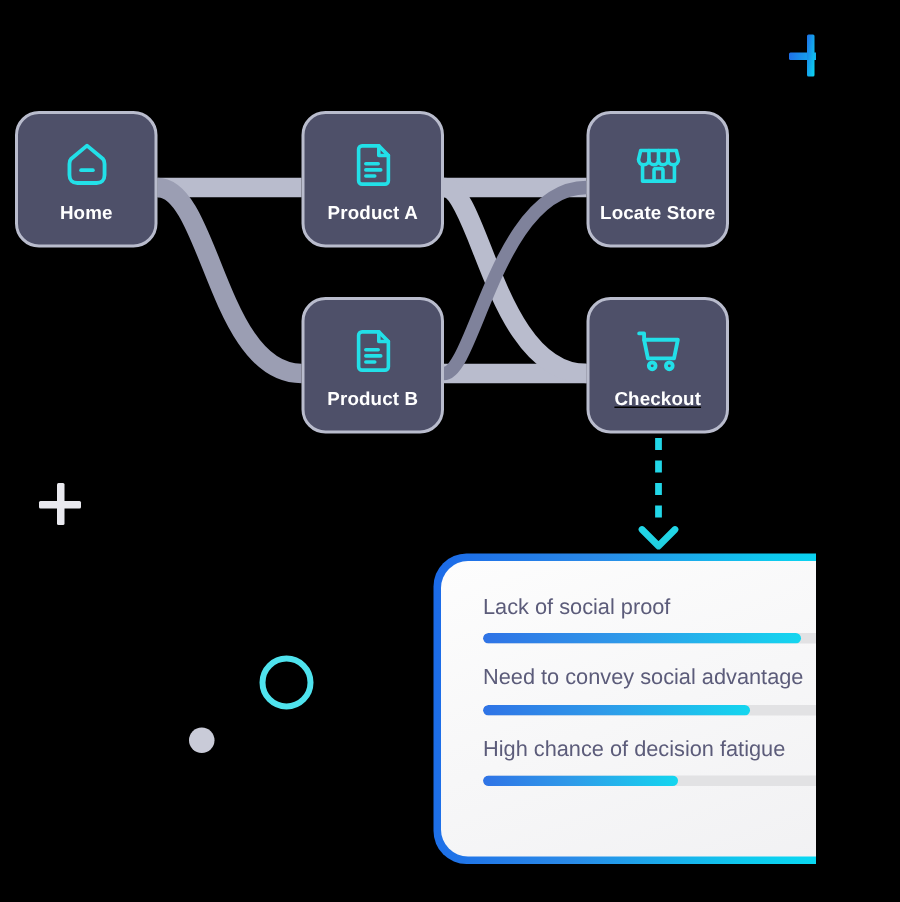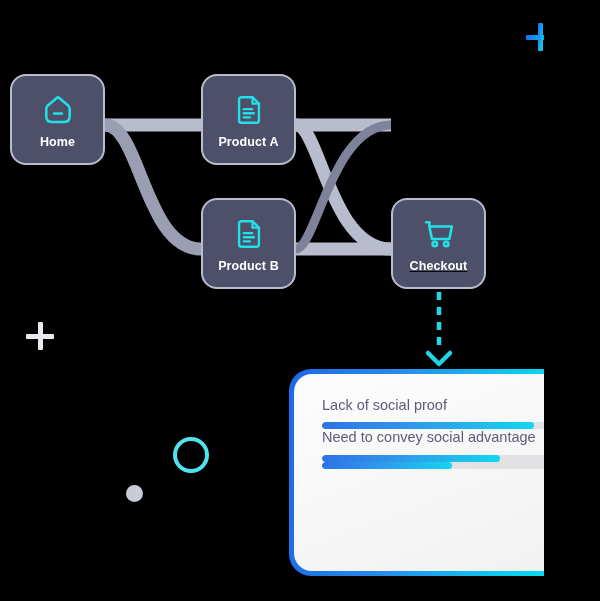--- a/index.html
+++ b/index.html
@@ -127,21 +127,21 @@
     box-sizing: border-box;
     padding: 23px 28px 20px 28px;
   }
   #card-title {
     color: #2b2b4d;
     font-size: 19px;
     font-weight: bold;
     letter-spacing: 0.1px;
     margin: 0 0 16px 0;
   }
-  .struggle-row { }
+  .struggle-row { margin-bottom: 15px; }
   .struggle-row:last-child { margin-bottom: 0; }
   .struggle-label {
     color: #5c5c7a;
     font-size: 14.5px;
     line-height: 1.2;
     margin-bottom: 8px;
   }
   .bar-track {
     position: relative;
     width: 100%;
@@ -207,20 +207,31 @@
         <path d="M14.5 3 L6.6 3 C5.7 3 5 3.7 5 4.6 L5 19.4 C5 20.3 5.7 21 6.6 21 L17.4 21 C18.3 21 19 20.3 19 19.4 L19 7.5 Z"></path>
         <path d="M14.5 3 L14.5 7.5 L19 7.5"></path>
         <path d="M8.4 11.4 L14.2 11.4"></path>
         <path d="M8.4 14.3 L15.4 14.3"></path>
         <path d="M8.4 17.2 L12.6 17.2"></path>
       </svg>
     </div>
     <div class="node-label">Product A</div>
   </div>
 
+  <div class="node node-locate" style="left: 391px; top: 74px;">
+    <div class="icon-wrap">
+      <svg width="34" height="34" viewBox="0 0 24 24" fill="none" stroke="#22e0e8" stroke-width="1.7" stroke-linecap="round" stroke-linejoin="round">
+        <path d="M3.6 5.2 L20.4 5.2 L21.4 9.4 C21.4 10.9 20.2 11.9 18.9 11.9 C17.6 11.9 16.5 10.9 16.5 9.4 C16.5 10.9 15.4 11.9 14.1 11.9 C12.8 11.9 12 10.9 12 9.4 C12 10.9 11.2 11.9 9.9 11.9 C8.6 11.9 7.5 10.9 7.5 9.4 C7.5 10.9 6.4 11.9 5.1 11.9 C3.8 11.9 2.6 10.9 2.6 9.4 Z"></path>
+        <path d="M4.5 11.9 L4.5 19.6 L19.5 19.6 L19.5 11.9"></path>
+        <path d="M9.9 19.6 L9.9 14.6 C9.9 14.1 10.3 13.7 10.8 13.7 L13.2 13.7 C13.7 13.7 14.1 14.1 14.1 14.6 L14.1 19.6"></path>
+        <path d="M7.5 5.2 L7.5 9.4 M12 5.2 L12 9.4 M16.5 5.2 L16.5 9.4"></path>
+      </svg>
+    </div>
+    <div class="node-label">Locate Store</div>
+  </div>
 
   <div class="node node-prodb" style="left: 201px; top: 198px; justify-content: center;">
     <div class="icon-wrap">
       <svg width="34" height="34" viewBox="0 0 24 24" fill="none" stroke="#22e0e8" stroke-width="1.7" stroke-linecap="round" stroke-linejoin="round">
         <path d="M14.5 3 L6.6 3 C5.7 3 5 3.7 5 4.6 L5 19.4 C5 20.3 5.7 21 6.6 21 L17.4 21 C18.3 21 19 20.3 19 19.4 L19 7.5 Z"></path>
         <path d="M14.5 3 L14.5 7.5 L19 7.5"></path>
         <path d="M8.4 11.4 L14.2 11.4"></path>
         <path d="M8.4 14.3 L15.4 14.3"></path>
         <path d="M8.4 17.2 L12.6 17.2"></path>
       </svg>
@@ -256,20 +267,21 @@
       </div>
 
       <div class="struggle-row">
         <div class="struggle-label">Need to convey social advantage</div>
         <div class="bar-track">
           <div class="bar-fill" style="width: 78%;"></div>
         </div>
       </div>
 
       <div class="struggle-row">
+        <div class="struggle-label">High chance of decision fatigue</div>
         <div class="bar-track">
           <div class="bar-fill" style="width: 57%;"></div>
         </div>
       </div>
     </div>
   </div>
 
 </div>
 
 </body></html>

